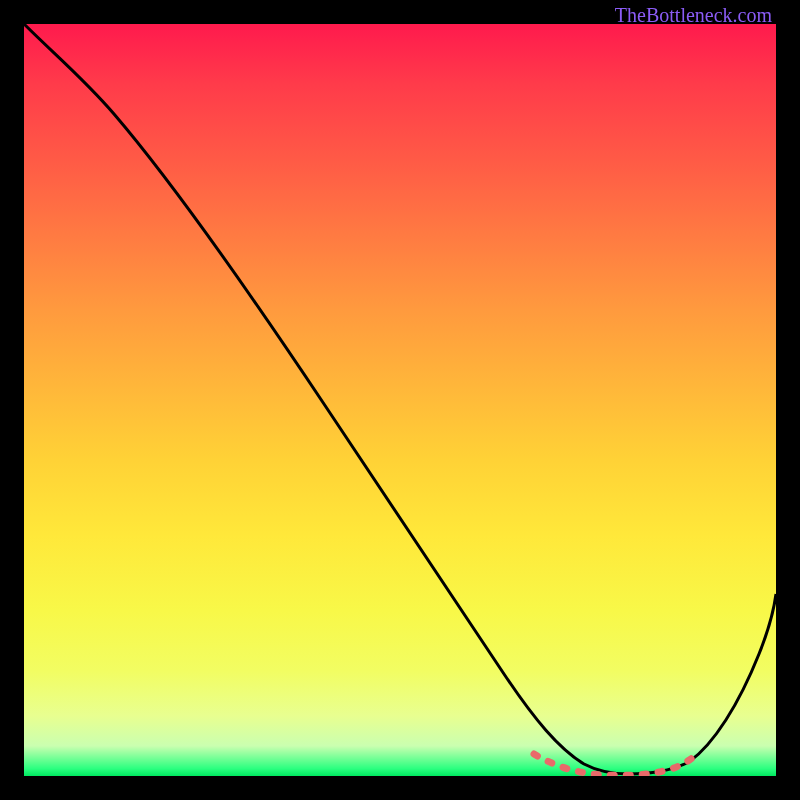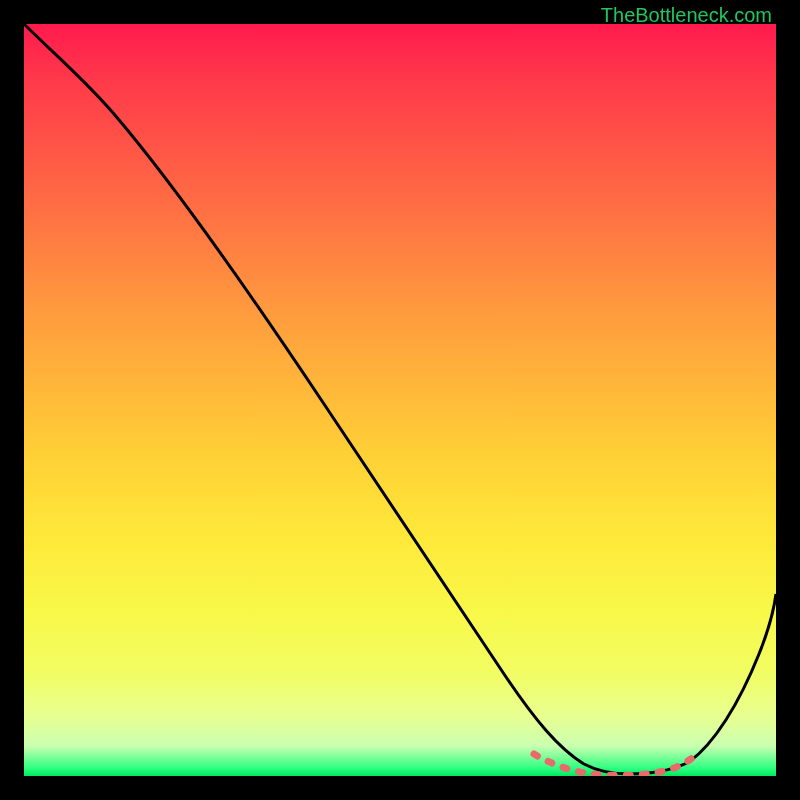--- a/index.html
+++ b/index.html
@@ -48,23 +48,23 @@
     left: 0;
     top: 0;
     width: 100%;
     height: 100%;
     pointer-events: none;
   }
   .watermark {
     position: absolute;
     top: 4px;
     right: 28px;
-    color: #22c55e;
+    color: #8b5cf6;
     font-size: 20px;
-    font-family: Liberation Sans, sans-serif;
+    font-family: Liberation Serif, serif;
   }
 </style>
 </head>
 <body>
 
 <div class="watermark">TheBottleneck.com</div>
 
 <div class="frame">
 
   <div class="gradient"></div>

